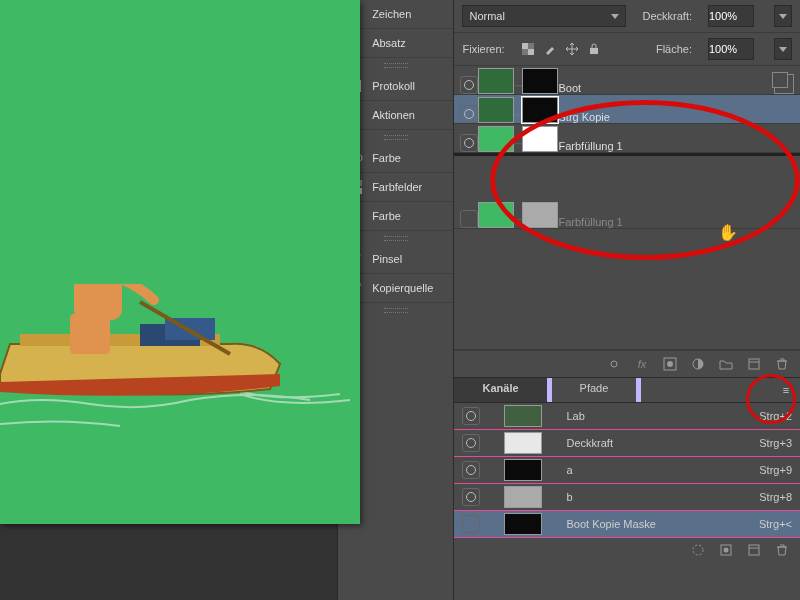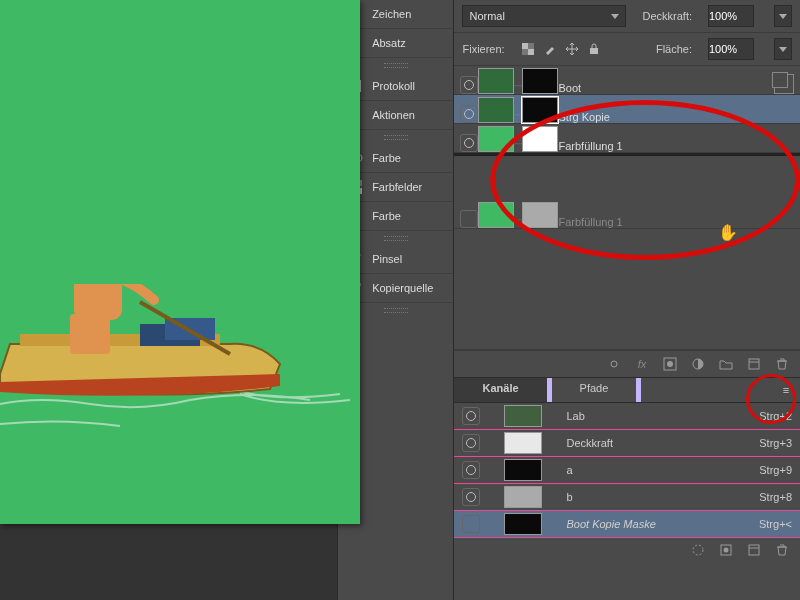--- a/index.html
+++ b/index.html
@@ -48,21 +48,21 @@
   .tabs{display:flex;height:24px;border-bottom:1px solid #2b2b2b}
   .tab{padding:4px 28px;color:#ccc;border-right:5px solid #c4b5fd}
   .tab.active{background:#3a3a3a;font-weight:bold}
   .ch-row{display:flex;align-items:center;height:26px;padding:0 8px;gap:24px;border-bottom:1px solid #ec4899}
   .ch-row.sel{background:#5a708a}
   .ch-thumb{width:36px;height:20px;background:#406040;border:1px solid #999}
   .ch-thumb.white{background:#e8e8e8}
   .ch-thumb.dark{background:#0a0a0a}
   .ch-thumb.mid{background:#aaa}
   .ch-name{flex:1}
-  .ch-name.italic{font-style:italic}
+  .ch-name.italic{}
   .ch-key{color:#ccc}
   .ch-footer{display:flex;justify-content:flex-end;gap:12px;padding:4px 10px;color:#888}
   
   .ellipse{position:absolute;left:490px;top:100px;width:300px;height:150px;border:5px solid #d80b0b;border-radius:50%;pointer-events:none}
   .circle{position:absolute;left:746px;top:374px;width:44px;height:44px;border:3px solid #d80b0b;border-radius:50%;pointer-events:none}
   .cursor{position:absolute;left:718px;top:223px;color:#fff;font-size:16px;pointer-events:none}
   
   svg{display:block}
 </style>
 </head>

